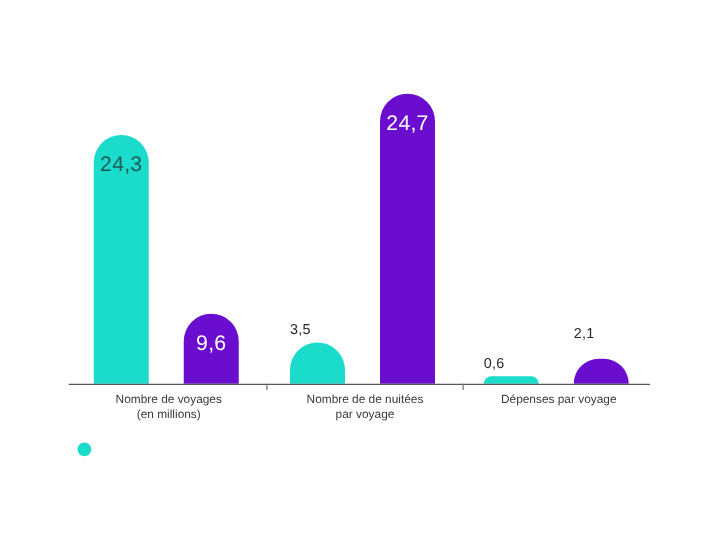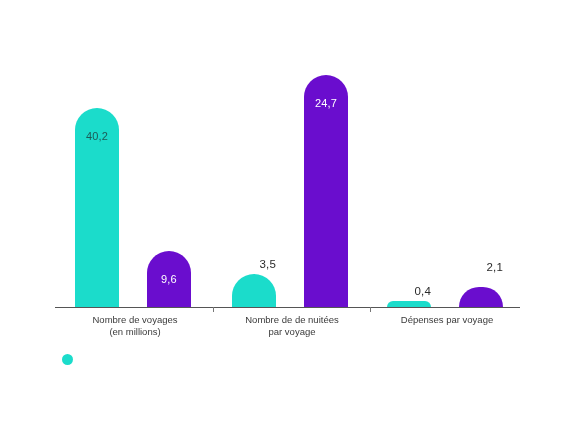--- a/index.html
+++ b/index.html
@@ -62,34 +62,34 @@
 
   .bar.teal  { background: #1BDCCB; }
   .bar.purple{ background: #6A0DCE; }
 
   
   .bar-value-in {
     position: absolute;
     left: 0;
     width: 100%;
     text-align: center;
-    font-size: 11px;
+    font-size: 17px;
     letter-spacing: 0.2px;
     pointer-events: none;
     white-space: nowrap;
   }
   .bar-value-in.on-teal   { color: #1d5a57; }
   .bar-value-in.on-purple { color: #ffffff; }
 
   
   .bar-value-out {
     position: absolute;
     left: 0;
     width: 100%;
-    text-align: right;
+    text-align: left;
     font-size: 11.5px;
     letter-spacing: 0.2px;
     color: #2a2a2a;
     white-space: nowrap;
     pointer-events: none;
   }
 
   
   .axis-line {
     position: absolute;
@@ -150,29 +150,29 @@
 </style>
 </head>
 <body>
 
 <div id="chart-root">
 
   <div class="plot-area">
     <div class="bars-layer" id="bars-layer">
         <div class="bar-wrap" style="left: 20px; width: 44px;">
           <div class="bar teal" style="height: 199px;"></div>
-          <div class="bar-value-in on-teal" style="bottom: 165px;">40,2</div>
+          <div class="bar-value-in on-teal" style="bottom: 165px;">24,3</div>
         </div>
         <div class="bar-wrap" style="left: 177px; width: 44px;">
           <div class="bar teal" style="height: 33px;"></div>
           <div class="bar-value-out" style="bottom: 37px;">3,5</div>
         </div>
         <div class="bar-wrap" style="left: 332px; width: 44px;">
           <div class="bar teal" style="height: 6px;"></div>
-          <div class="bar-value-out" style="bottom: 10px;">0,4</div>
+          <div class="bar-value-out" style="bottom: 10px;">0,6</div>
         </div>
         <div class="bar-wrap" style="left: 92px; width: 44px;">
           <div class="bar purple" style="height: 56px;"></div>
           <div class="bar-value-in on-purple" style="bottom: 22px;">9,6</div>
         </div>
         <div class="bar-wrap" style="left: 249px; width: 44px;">
           <div class="bar purple" style="height: 232px;"></div>
           <div class="bar-value-in on-purple" style="bottom: 198px;">24,7</div>
         </div>
         <div class="bar-wrap" style="left: 404px; width: 44px;">

